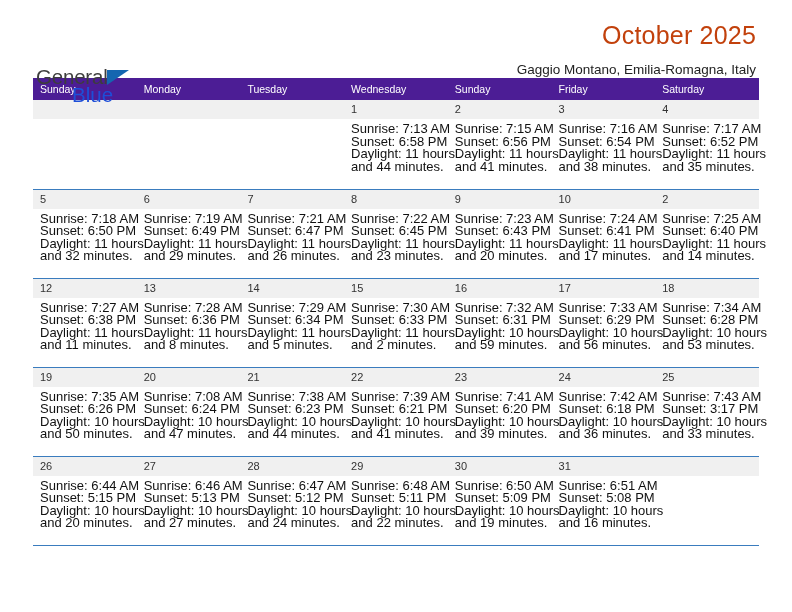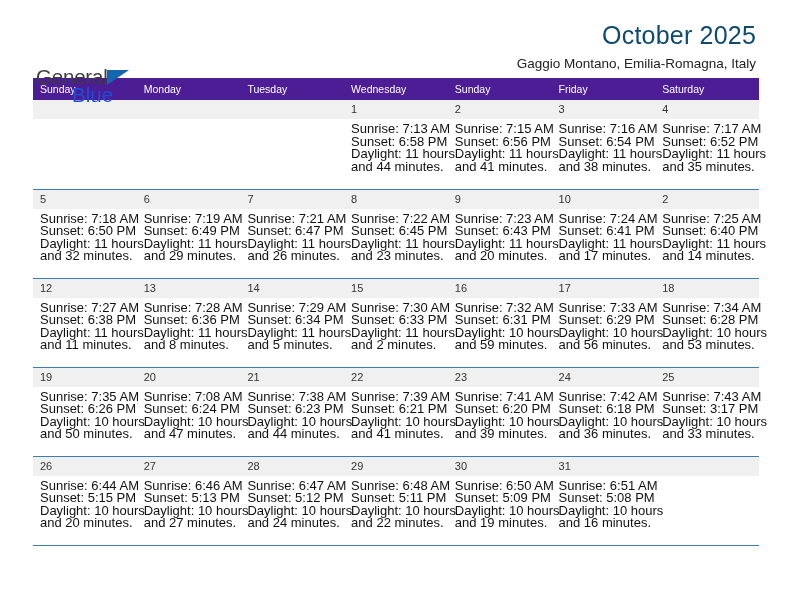--- a/index.html
+++ b/index.html
@@ -61,29 +61,29 @@
     margin-top: -3px;
     margin-left: 36px;
   }
   .title-block {
     text-align: right;
     padding-right: 3px;
   }
   .cal-title {
     font-size: 25px;
     font-weight: normal;
-    color: #0c4a6e;
+    color: #c2410c;
     line-height: 1.08;
     margin: 0;
     letter-spacing: 0.2px;
   }
   .cal-subtitle {
     font-size: 13.5px;
     color: #222;
-    margin-top: 8px;
+    margin-top: 14px;
     line-height: 1.1;
   }
 
   
   .calendar {
     width: 726px;
     border-collapse: collapse;
     table-layout: fixed;
     margin-top: 6px;
   }

